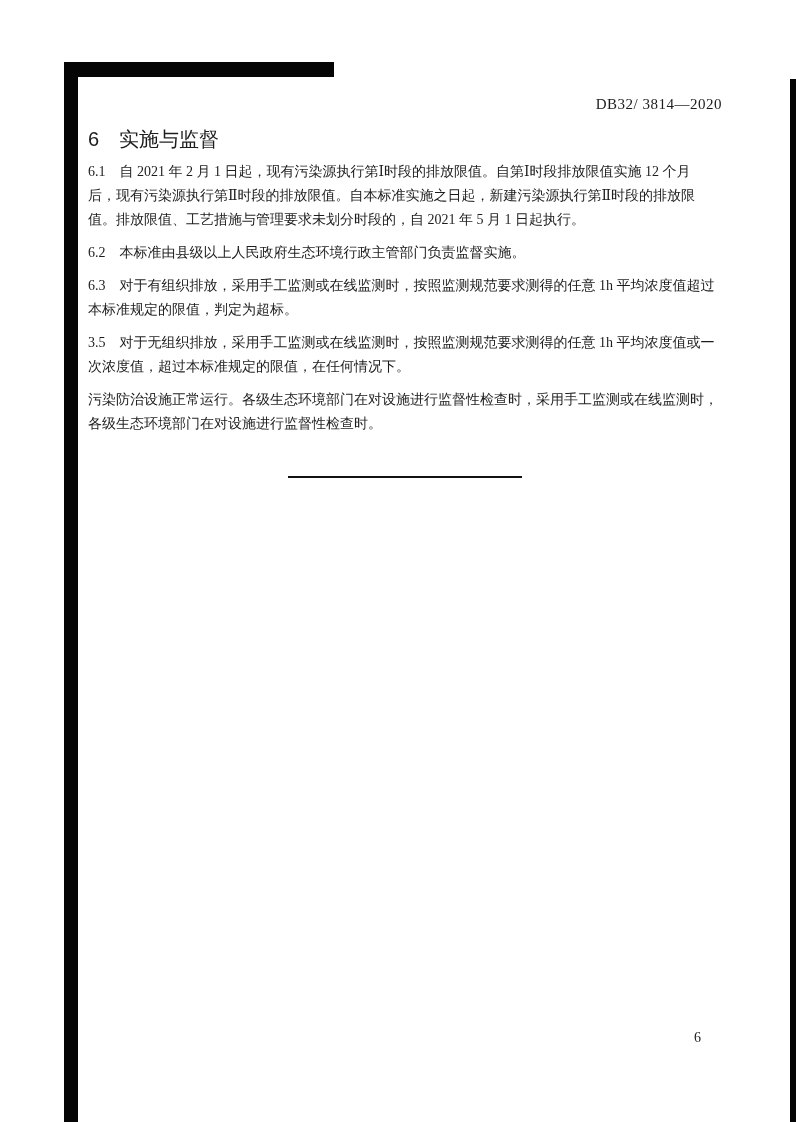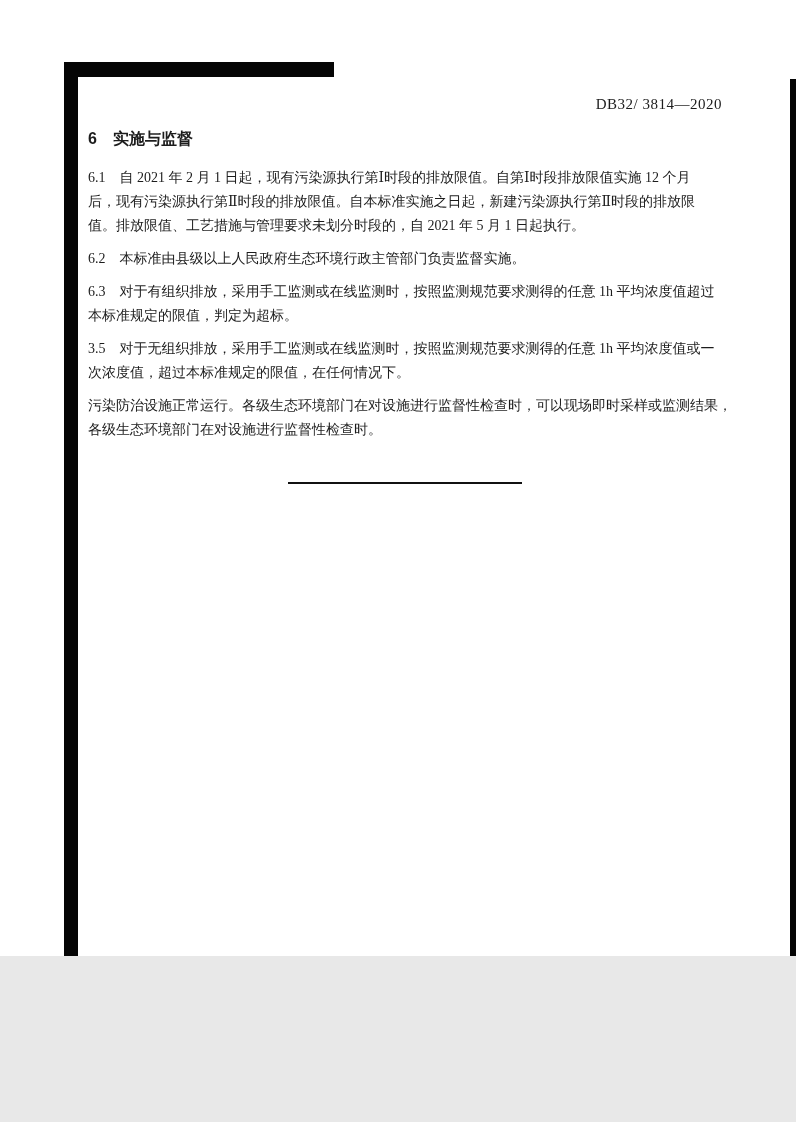--- a/index.html
+++ b/index.html
@@ -1,19 +1,19 @@
 <!DOCTYPE html>
 <html><head>
 <meta charset="utf-8">
 <style>
   html, body { margin: 0; padding: 0; background: #e8e8e8; }
   .page {
     position: relative;
     width: 796px;
-    height: 956px;
+    height: 1122px;
     background: #ffffff;
     overflow: hidden;
     font-family: "Liberation Serif", "DejaVu Serif", serif;
     color: #1c1c1c;
   }
   
   .bar { position: absolute; background: #050505; }
   .bar-left-vertical   { left: 64px;  top: 62px;  width: 14px;  height: 1060px; }
   .bar-top-horizontal  { left: 64px;  top: 62px;  width: 270px; height: 15px; }
   .bar-right-edge      { left: 790px; top: 79px;  width: 6px;   height: 1043px; }
@@ -28,24 +28,24 @@
   }
   
   .content {
     position: absolute;
     left: 88px;
     top: 128px;
     width: 634px;
   }
   .section-heading {
     font-family: "Liberation Sans", "DejaVu Sans", sans-serif;
-    font-weight: bold;
-    font-size: 16px;
+    font-weight: normal;
+    font-size: 20px;
     line-height: 22px;
-    margin: 0 0 16px 0;
+    margin: 0 0 10px 0;
     white-space: nowrap;
   }
   .para { margin: 0 0 9px 0; }
   .para:last-of-type { margin-bottom: 0; }
   .line {
     font-size: 14px;
     line-height: 24px;
     height: 24px;
     white-space: nowrap;
   }
@@ -90,21 +90,21 @@
       <div class="line">6.3　对于有组织排放，采用手工监测或在线监测时，按照监测规范要求测得的任意 1h 平均浓度值超过</div>
       <div class="line">本标准规定的限值，判定为超标。</div>
     </div>
 
     <div class="para">
       <div class="line">3.5　对于无组织排放，采用手工监测或在线监测时，按照监测规范要求测得的任意 1h 平均浓度值或一</div>
       <div class="line">次浓度值，超过本标准规定的限值，在任何情况下。</div>
     </div>
 
     <div class="para">
-      <div class="line">污染防治设施正常运行。各级生态环境部门在对设施进行监督性检查时，可以现场即时采样或监测结果，</div>
+      <div class="line">污染防治设施正常运行。各级生态环境部门在对设施进行监督性检查时，采用手工监测或在线监测时，</div>
       <div class="line">各级生态环境部门在对设施进行监督性检查时。</div>
     </div>
 
     <div class="divider-rule"></div>
   </div>
 
   <div class="page-number">6</div>
 
 </div>
 

